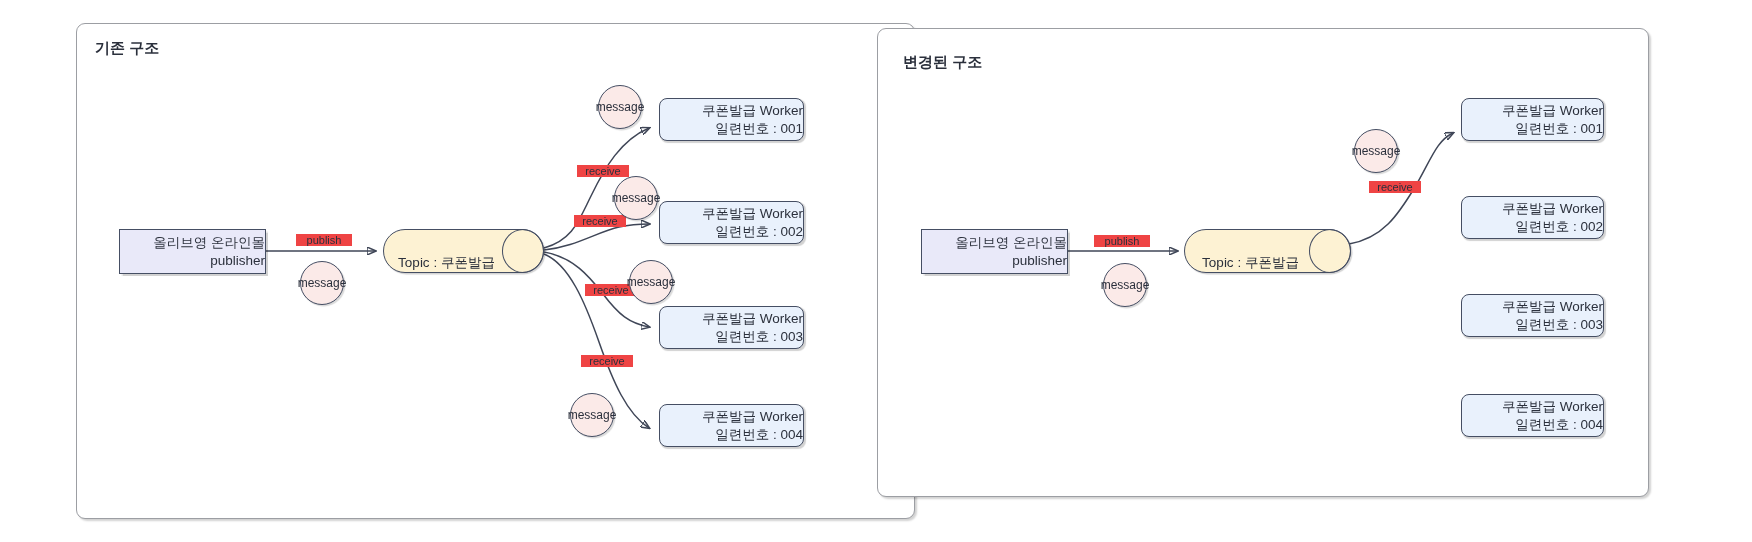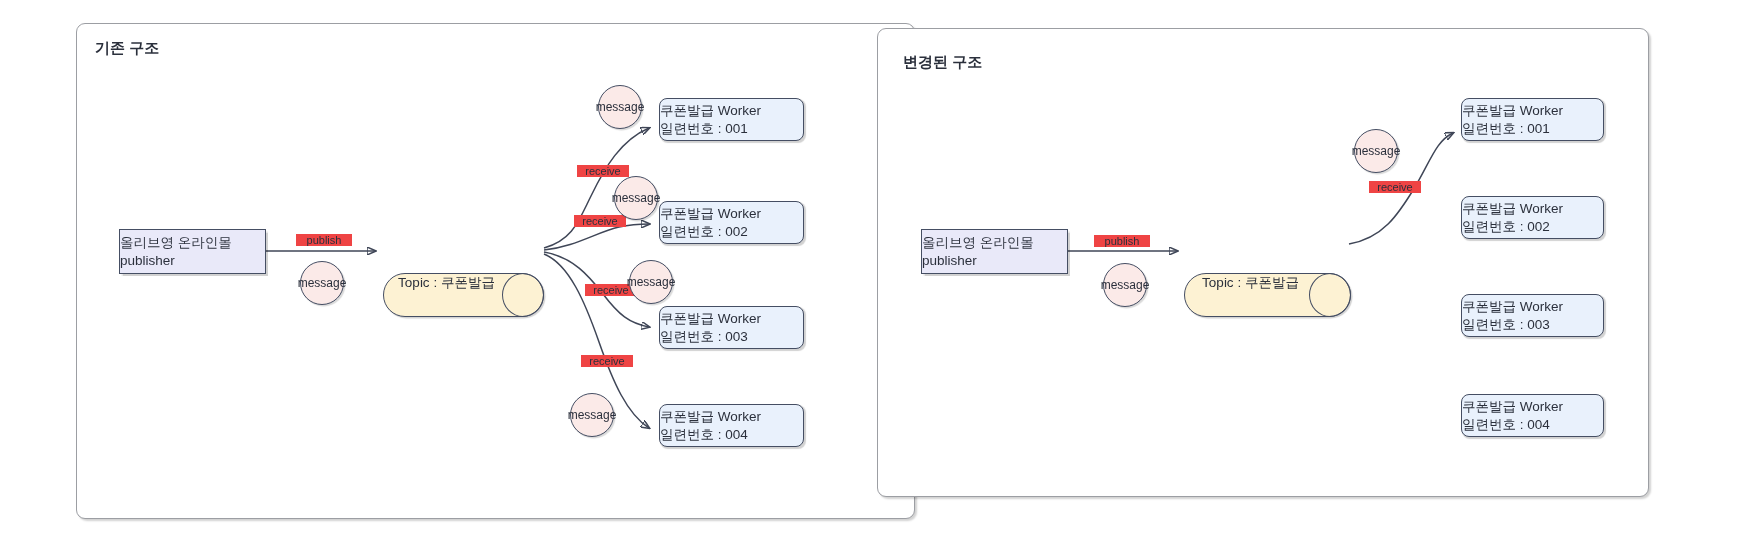--- a/index.html
+++ b/index.html
@@ -16,29 +16,29 @@
     border-radius:9px;
     box-shadow:2px 2px 2px rgba(0,0,0,0.18);
     box-sizing:border-box;
   }
   .panel-title{
     position:absolute;font-size:15px;font-weight:bold;white-space:nowrap;
   }
   .node{
     position:absolute;box-sizing:border-box;
     border:1px solid var(--shape-border,#454e63);
-    display:flex;flex-direction:column;align-items:flex-start;justify-content:center;
+    display:flex;flex-direction:column;align-items:flex-end;justify-content:center;
     text-align:center;font-size:13.5px;line-height:1.3;
     box-shadow:1.5px 1.5px 1px rgba(0,0,0,0.18);
   }
   .publisher{background:var(--publisher-fill,#e9e9f9);border-radius:0;}
   .worker{background:var(--worker-fill,#e9f1fc);border-radius:8px;}
   .cylinder{
     background:var(--topic-fill,#fdf2d3);border-radius:22px;
-    flex-direction:row;justify-content:center;margin-top:44px;
+    flex-direction:row;justify-content:center;
   }
   .cylinder .cyl-label{padding-right:34px;}
   .cyl-cap{
     position:absolute;top:-1px;right:-1px;width:42px;height:44px;
     border:1px solid var(--shape-border,#454e63);border-radius:50%;
     box-sizing:border-box;background:transparent;box-shadow:none;
   }
   .msg-circle{
     position:absolute;width:44px;height:44px;border-radius:50%;
     background:var(--message-fill,#fbeae8);

